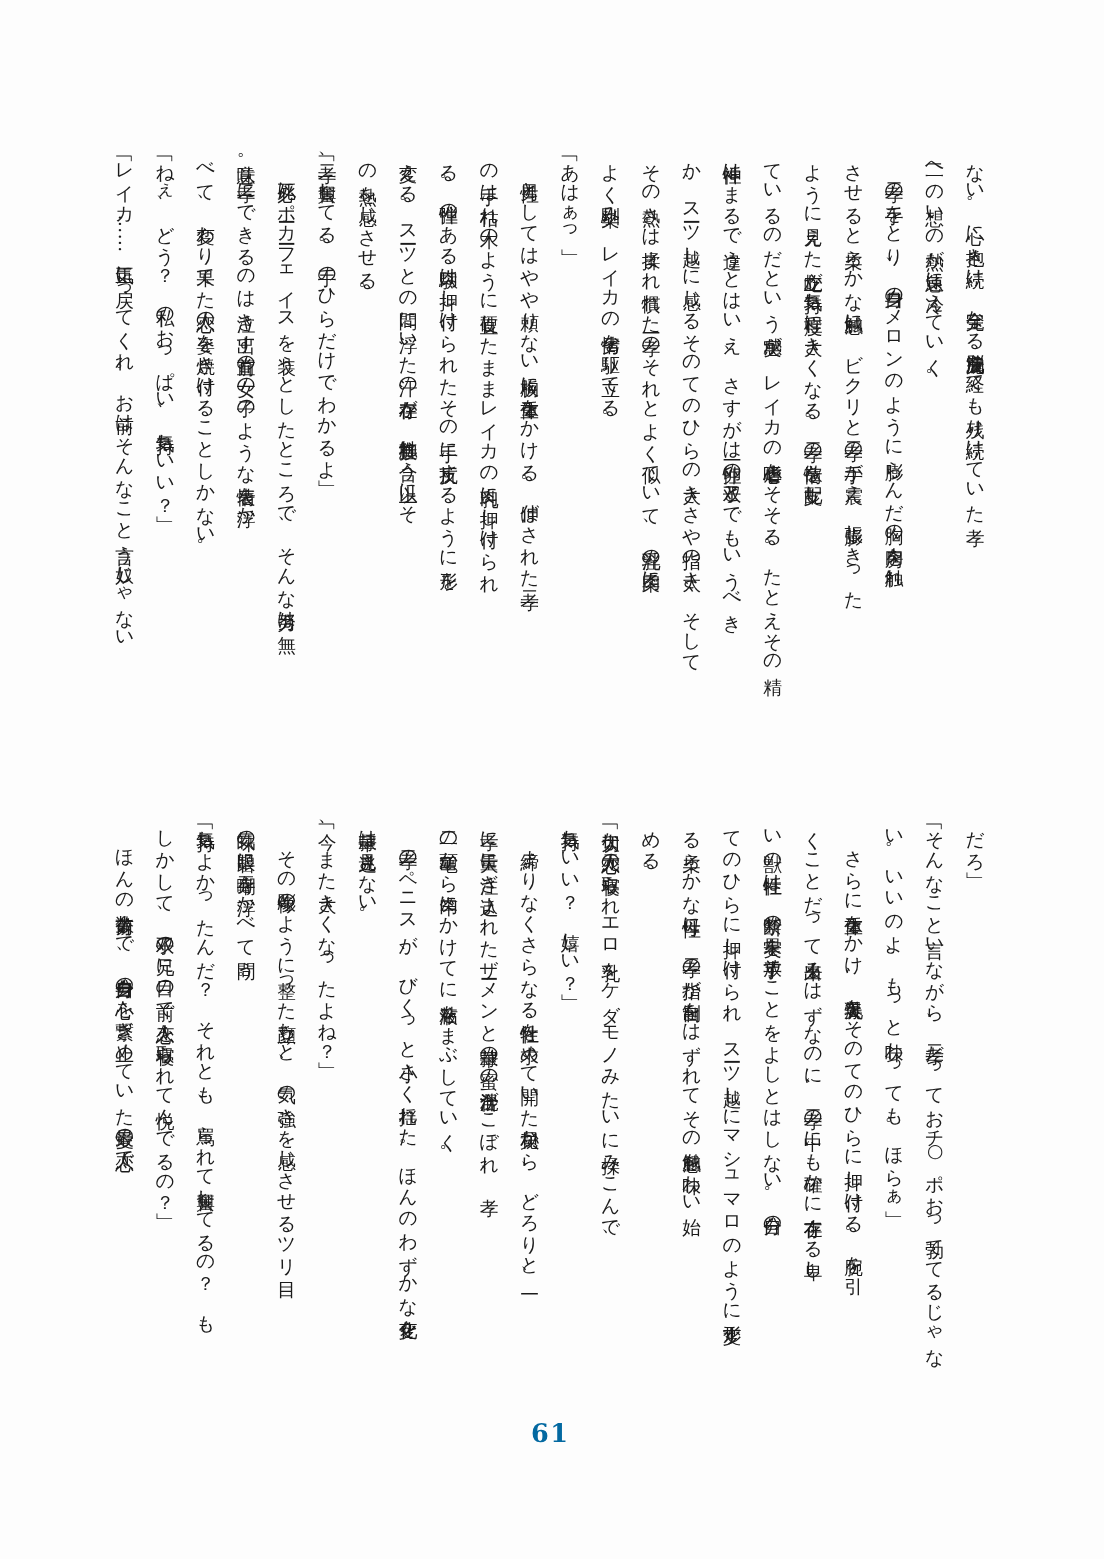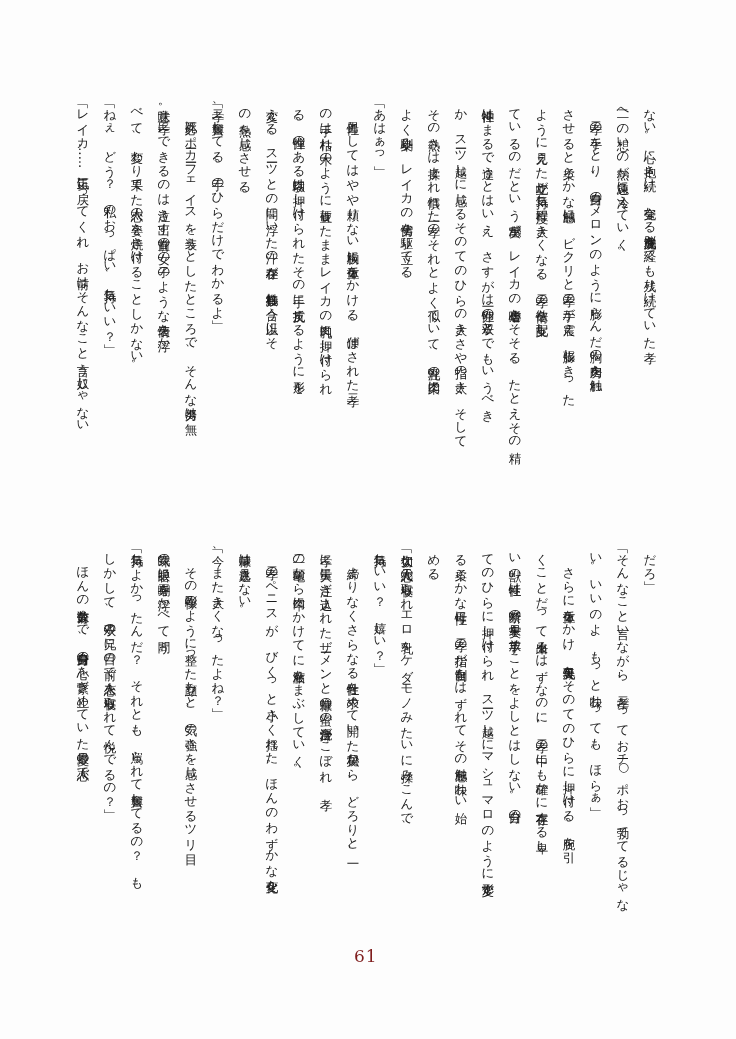--- a/index.html
+++ b/index.html
@@ -43,21 +43,22 @@
     width: 594px;
     height: 380px;
   }
   .page-number {
     position: absolute;
     top: 946px;
     left: 354px;
     font-family: "DejaVu Serif", "Liberation Serif", serif;
     font-size: 17px;
     letter-spacing: 1px;
-    color: #7f1d1d;
+    color: #0369a1;
+    font-weight: bold;
   }
 </style>
 </head>
 <body>
 
 <div class="page">
   <div id="top-block" class="vtext">
       <div class="col">ない。心に抱き続け、完全なる洗脳完成を経ても残り続けていた孝</div>
       <div class="col">二への想いの熱が急速に冷えていく。</div>
       <div class="col">　孝二の手をとり、自身のメロンのように膨らんだ胸の肉房を触れ</div>

